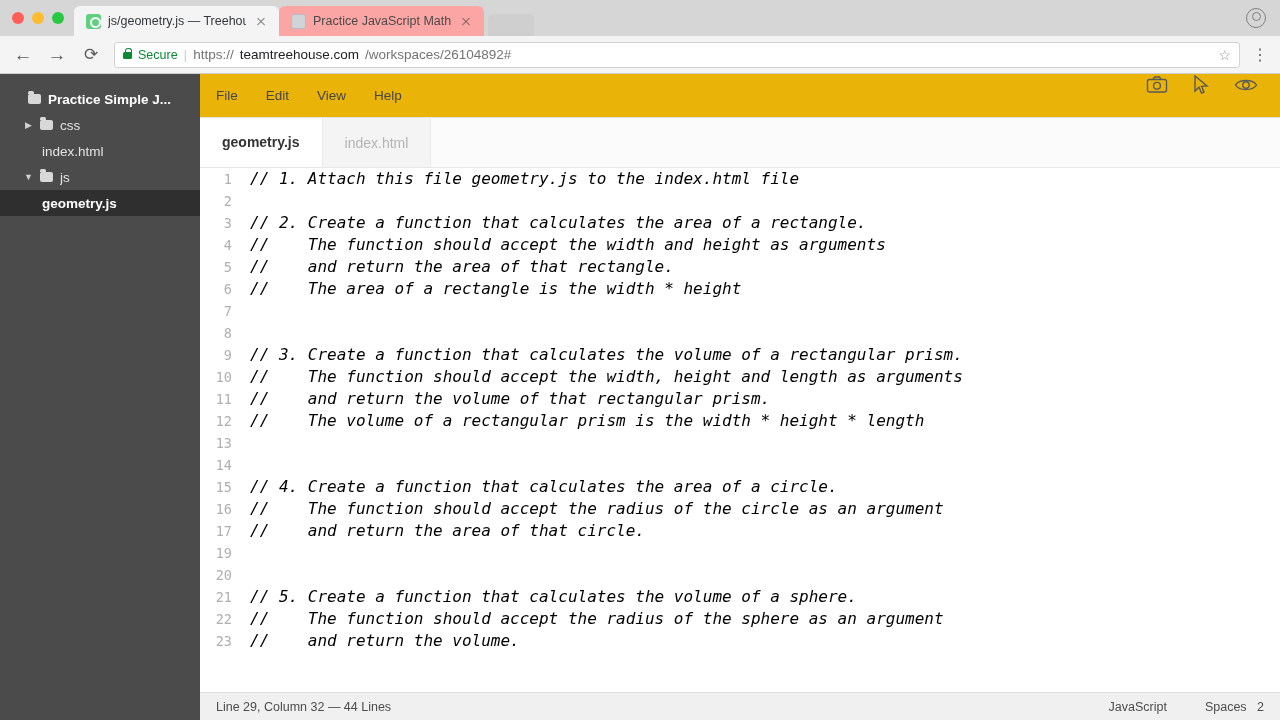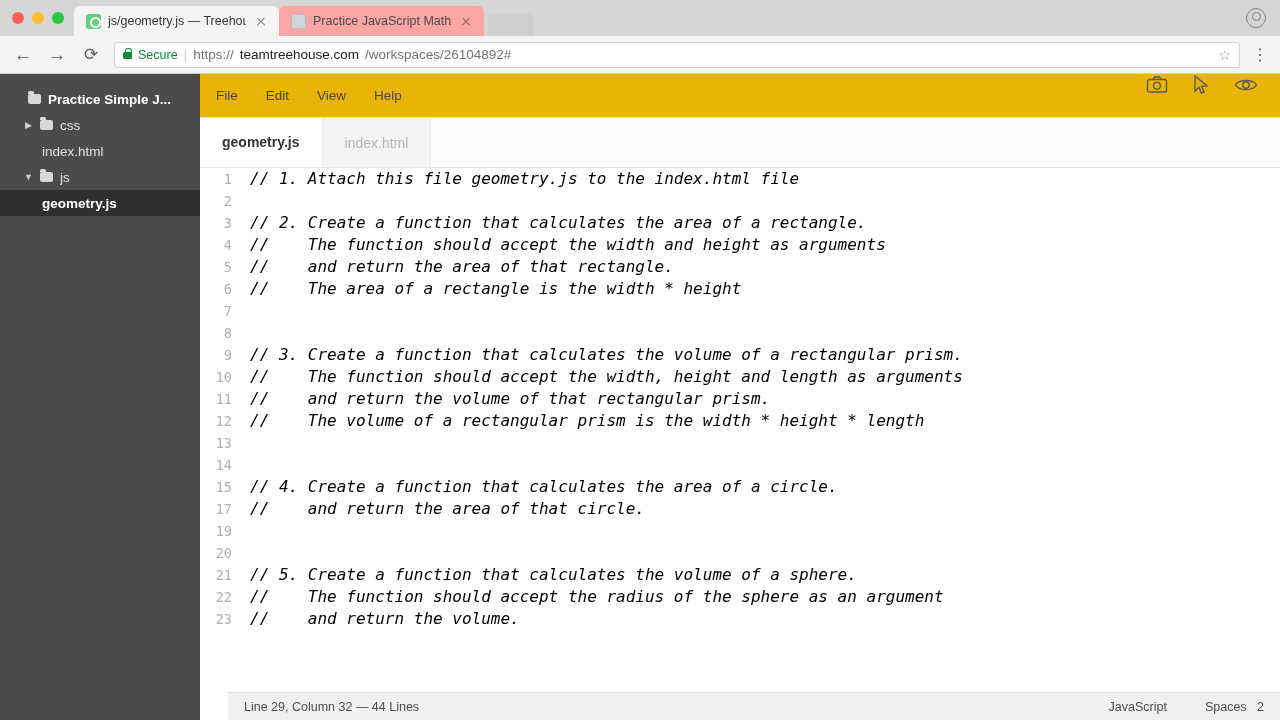--- a/index.html
+++ b/index.html
@@ -160,21 +160,21 @@
     user-select: none;
   }
   .code {
     font-family: "DejaVu Sans Mono", monospace; font-size: 16px;
     line-height: 22px; color: #000000; font-style: italic;
     white-space: pre; padding-left: 6px;
   }
   .statusbar {
     height: 28px; background: #f0f0f0; border-top: 1px solid #dedede;
     display: flex; align-items: center; padding: 0 16px;
-    font-size: 12.5px; color: #4d4d4d; margin-left: 28px;
+    font-size: 12.5px; color: #4d4d4d;
   }
   .status-right { margin-left: auto; display: flex; gap: 38px; }
 </style>
 </head>
 <body>
 
 <div class="browser">
 
   <div class="tabbar">
     <div class="traffic">
@@ -338,20 +338,24 @@
               </tr>
             <tr>
                 <td class="ln">14</td>
                 <td class="code"></td>
               </tr>
             <tr>
                 <td class="ln">15</td>
                 <td class="code">// 4. Create a function that calculates the area of a circle.</td>
               </tr>
             <tr>
+                <td class="ln">16</td>
+                <td class="code">//    The function should accept the radius of the circle as an argument</td>
+              </tr>
+            <tr>
                 <td class="ln">17</td>
                 <td class="code">//    and return the area of that circle.</td>
               </tr>
             <tr>
                 <td class="ln">19</td>
                 <td class="code"></td>
               </tr>
             <tr>
                 <td class="ln">20</td>
                 <td class="code"></td>

